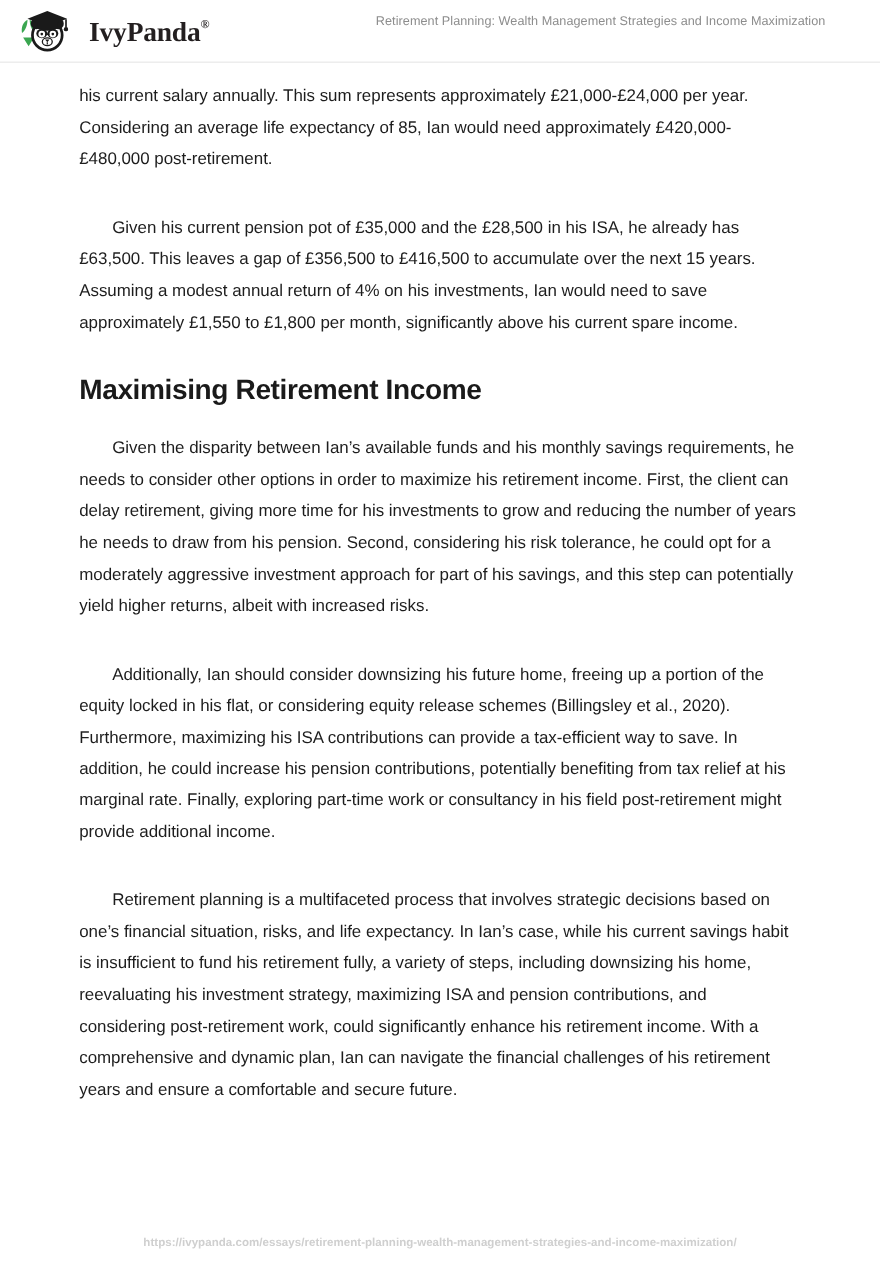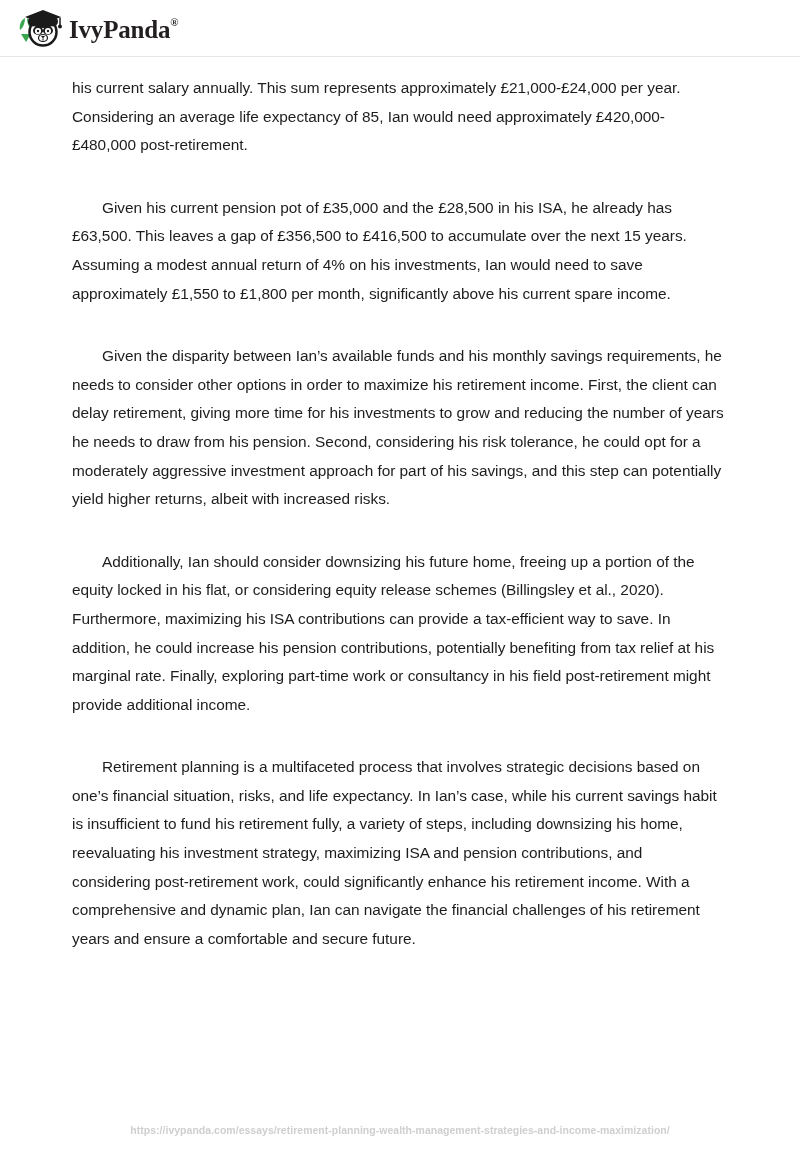--- a/index.html
+++ b/index.html
@@ -36,21 +36,21 @@
     box-sizing: border-box;
     border-bottom: 1px solid #e6e6e6;
   }
 
   .brand {
     position: absolute;
     left: 14px;
     top: 6px;
     display: flex;
     align-items: center;
-    gap: 7px;
+    gap: 19px;
     text-decoration: none;
   }
 
   .brand-mark {
     width: 48px;
     height: 44px;
     display: block;
     flex: none;
   }
 
@@ -184,27 +184,31 @@
 
         <path d="M58 8 L94 22 L58 36 L22 22 Z" fill="#1a1a1a"></path>
         <path d="M40 28 L40 40 C46 45, 70 45, 76 40 L76 28 Z" fill="#1a1a1a"></path>
 
         <path d="M92 23 L92 38" stroke="#1a1a1a" stroke-width="3" fill="none"></path>
         <circle cx="92" cy="41" r="4" fill="#1a1a1a"></circle>
       </svg>
       <span class="brand-word"><span>IvyPanda</span><span class="reg">®</span></span>
     </a>
 
+    <div class="header-title">Retirement Planning: Wealth Management Strategies and Income Maximization</div>
   </div>
 
   <div class="content">
 
     <p class="para">his current salary annually. This sum represents approximately £21,000-£24,000 per year. Considering an average life expectancy of 85, Ian would need approximately £420,000-£480,000 post-retirement.</p>
     <p class="para indent">Given his current pension pot of £35,000 and the £28,500 in his ISA, he already has £63,500. This leaves a gap of £356,500 to £416,500 to accumulate over the next 15 years. Assuming a modest annual return of 4% on his investments, Ian would need to save approximately £1,550 to £1,800 per month, significantly above his current spare income.</p>
 
+    <div class="heading-block">
+      <h2 class="section-heading">Maximising Retirement Income</h2>
+    </div>
 
     <p class="para indent">Given the disparity between Ian’s available funds and his monthly savings requirements, he needs to consider other options in order to maximize his retirement income. First, the client can delay retirement, giving more time for his investments to grow and reducing the number of years he needs to draw from his pension. Second, considering his risk tolerance, he could opt for a moderately aggressive investment approach for part of his savings, and this step can potentially yield higher returns, albeit with increased risks.</p>
     <p class="para indent">Additionally, Ian should consider downsizing his future home, freeing up a portion of the equity locked in his flat, or considering equity release schemes (Billingsley et al., 2020). Furthermore, maximizing his ISA contributions can provide a tax-efficient way to save. In addition, he could increase his pension contributions, potentially benefiting from tax relief at his marginal rate. Finally, exploring part-time work or consultancy in his field post-retirement might provide additional income.</p>
 
 
     <p class="para indent">Retirement planning is a multifaceted process that involves strategic decisions based on one’s financial situation, risks, and life expectancy. In Ian’s case, while his current savings habit is insufficient to fund his retirement fully, a variety of steps, including downsizing his home, reevaluating his investment strategy, maximizing ISA and pension contributions, and considering post-retirement work, could significantly enhance his retirement income. With a comprehensive and dynamic plan, Ian can navigate the financial challenges of his retirement years and ensure a comfortable and secure future.</p>
   </div>
 
   <div class="page-footer">
     <a class="footer-url" href="#">https://ivypanda.com/essays/retirement-planning-wealth-management-strategies-and-income-maximization/</a>

